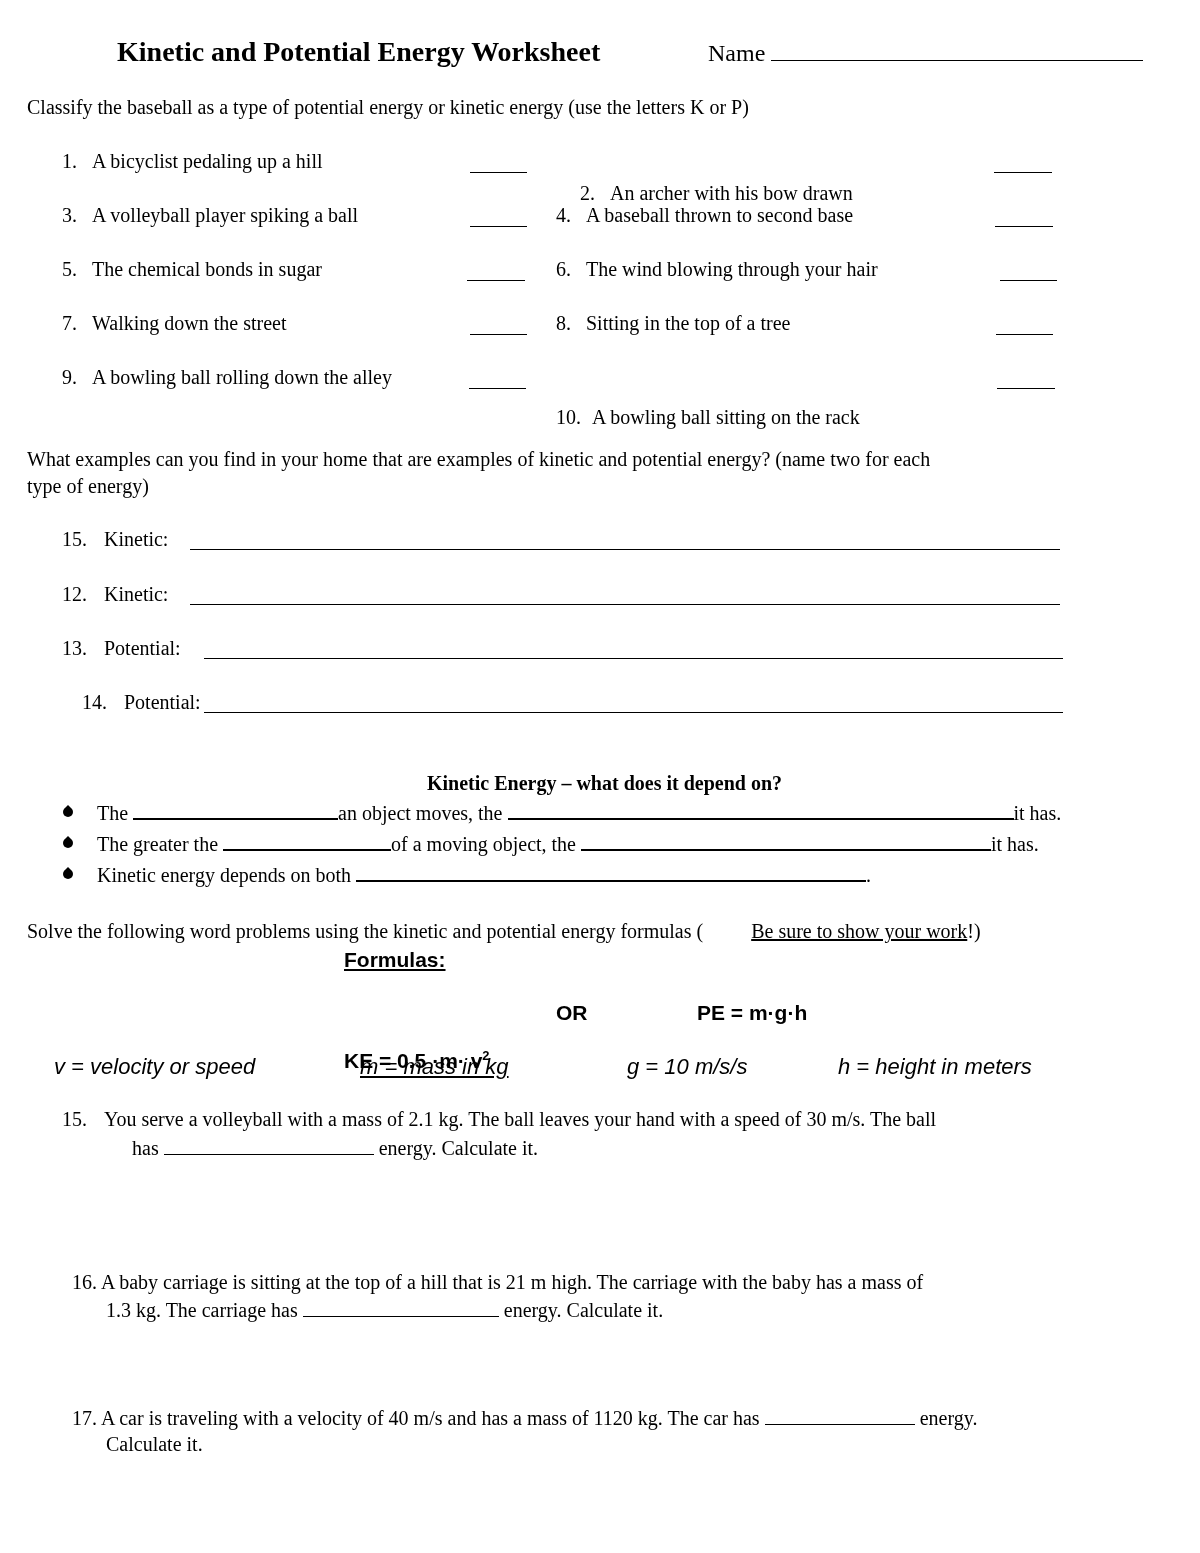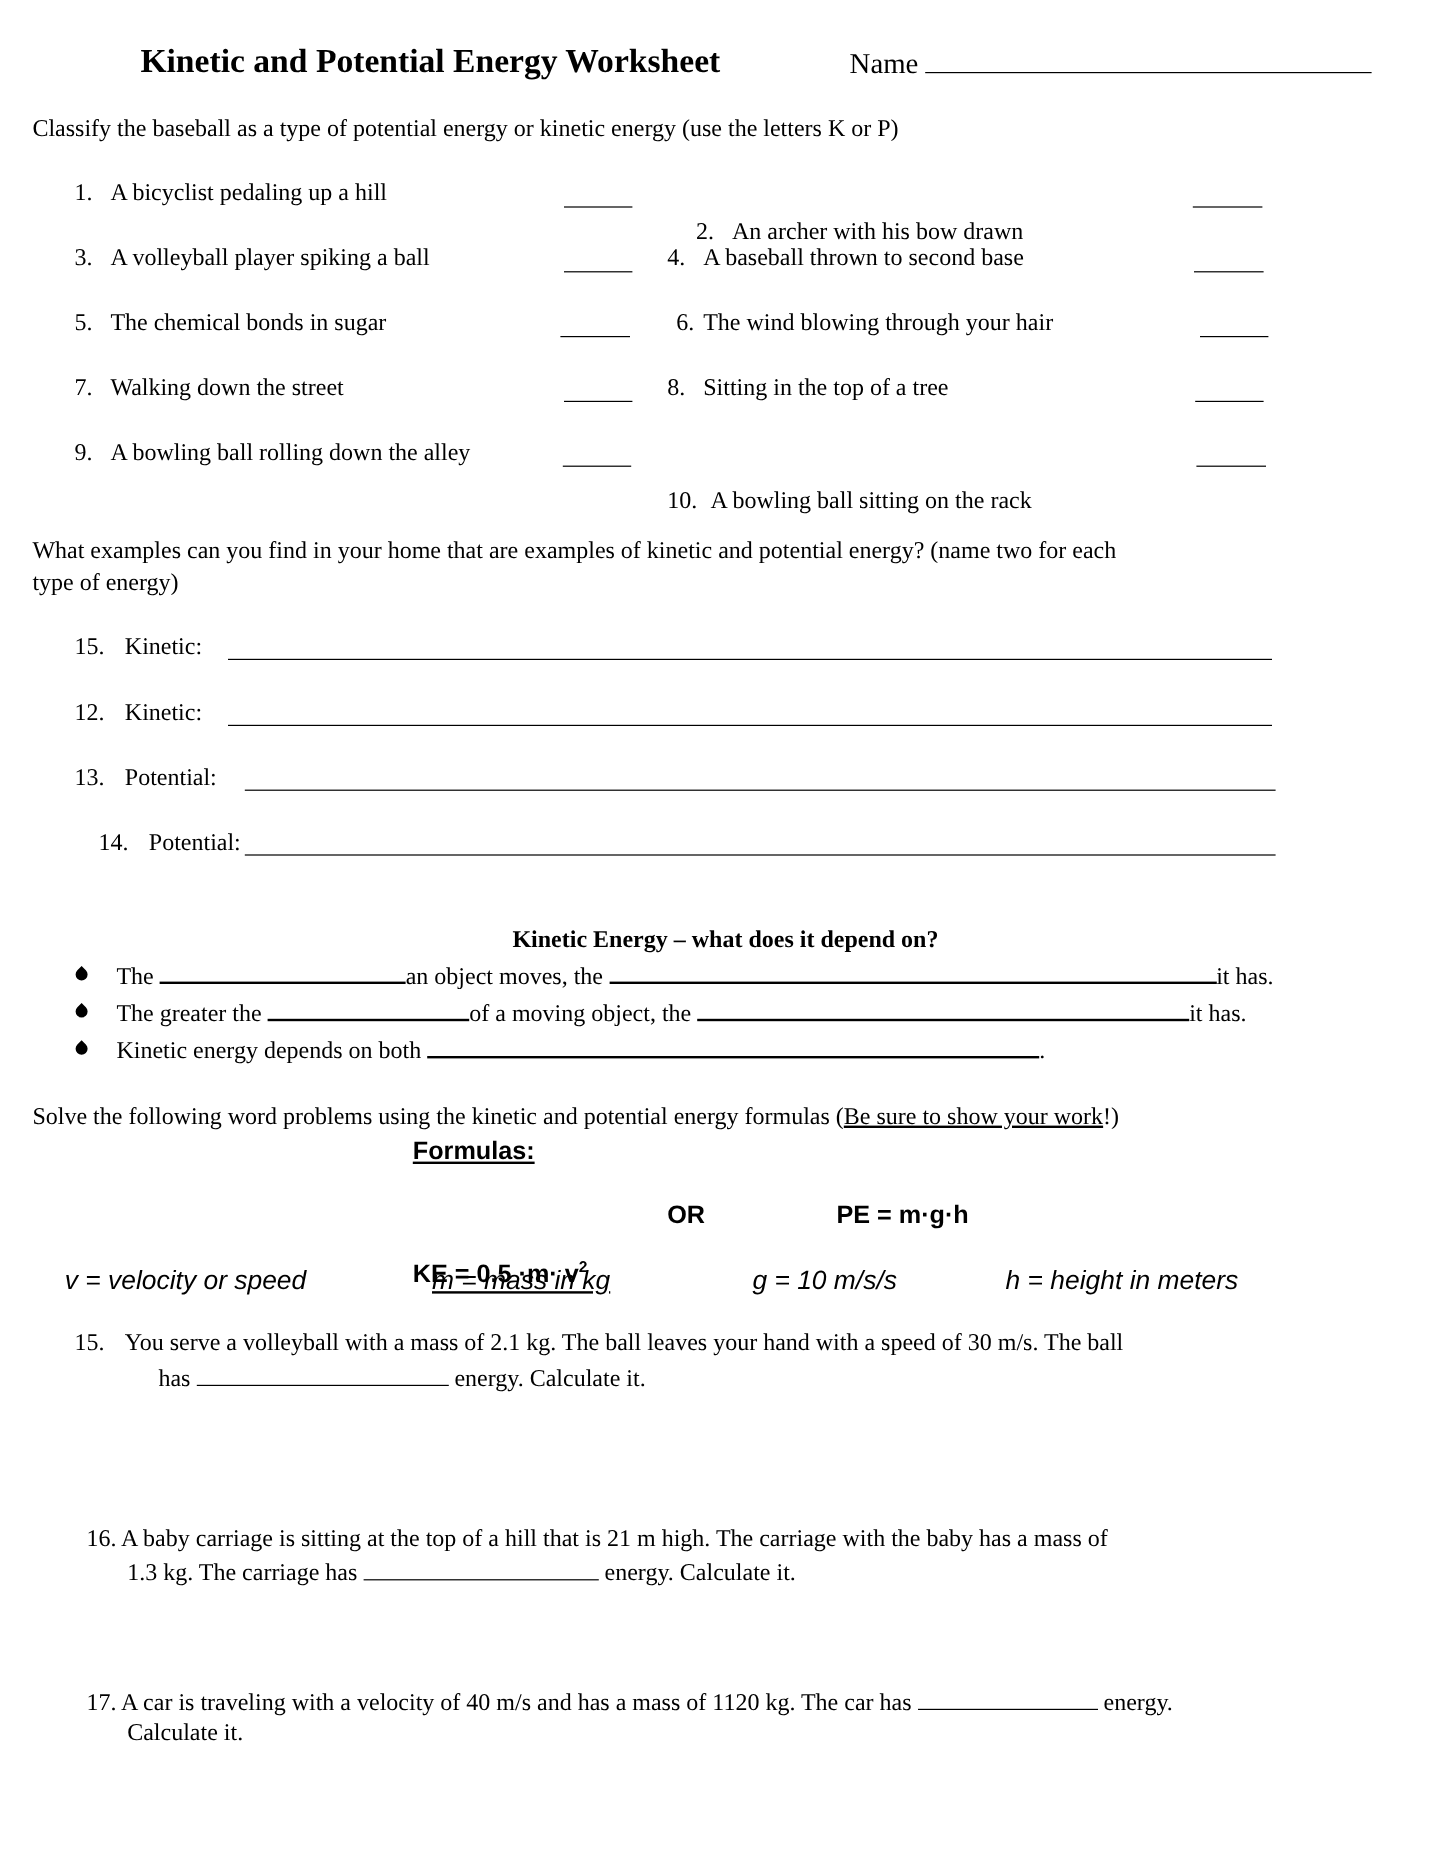--- a/index.html
+++ b/index.html
@@ -46,21 +46,21 @@
   <div class="abs" style="left:556px; top:204px;">
     <span class="num" style="width:30px;">4.</span><span>A baseball thrown to second base</span>
   </div>
   <span class="abs blank" style="left:995px; top:208px; width:58px;"></span>
 
   <div class="abs" style="left:62px; top:258px;">
     <span class="num" style="width:30px;">5.</span><span>The chemical bonds in sugar</span>
   </div>
   <span class="abs blank" style="left:467px; top:262px; width:58px;"></span>
 
-  <div class="abs" style="left:556px; top:258px;text-align:center;">
+  <div class="abs" style="left:556px; top:258px;">
     <span class="num" style="width:30px;">6.</span><span>The wind blowing through your hair</span>
   </div>
   <span class="abs blank" style="left:1000px; top:262px; width:57px;"></span>
 
   <div class="abs" style="left:62px; top:312px;">
     <span class="num" style="width:30px;">7.</span><span>Walking down the street</span>
   </div>
   <span class="abs blank" style="left:470px; top:316px; width:57px;"></span>
 
   <div class="abs" style="left:556px; top:312px;">
@@ -120,21 +120,21 @@
   <span class="blank thick" style="width:410px;"></span><span>it has.</span>
 </div>
 
 <span class="drop" style="left:63px; top:869px;"></span>
 <div class="abs" style="left:97px; top:862px;">
   <span>Kinetic energy depends on both</span>
   <span class="blank thick" style="width:510px;"></span><span>.</span>
 </div>
 
 <div class="abs" style="left:27px; top:920px;">
-  <span>Solve the following word problems using the kinetic and potential energy formulas (</span><span style="text-decoration:underline;">Be sure to show your work</span><span>!)</span>
+  <span>Solve the following word problems using the kinetic and potential energy formulas (</span><span style="text-decoration:underline;margin-left:48px;">Be sure to show your work</span><span>!)</span>
 </div>
 
 <div class="abs sans formula" style="left:344px; top:948px; text-decoration:underline;">Formulas:</div>
 
 <div class="abs sans formula" style="left:344px; top:1048px;">
   <span>KE = 0.5 ·m· v</span><sup style="font-size:13px;">2</sup>
 </div>
 <div class="abs sans formula" style="left:556px; top:1001px;">OR</div>
 <div class="abs sans formula" style="left:697px; top:1001px;">PE = m·g·h</div>
 

